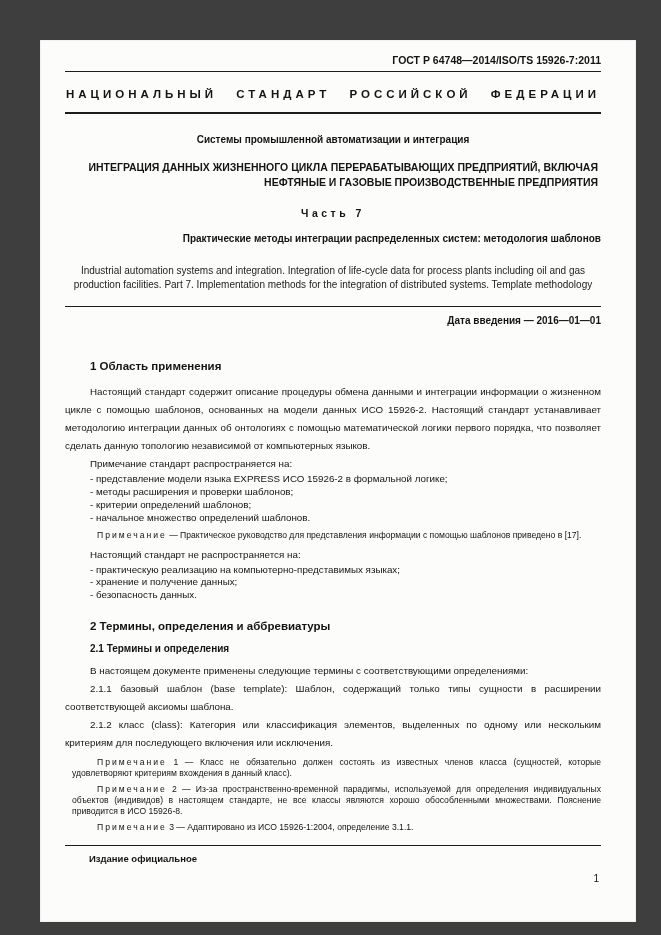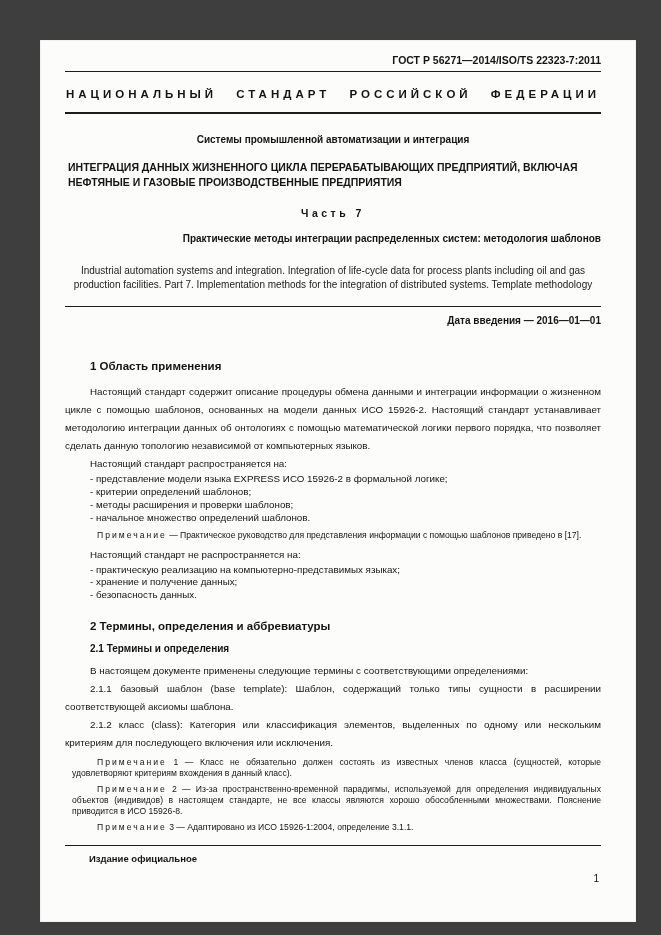--- a/index.html
+++ b/index.html
@@ -36,21 +36,21 @@
     margin: 16px 0 12px 0;
     white-space: nowrap;
   }
   .subject {
     text-align: center;
     font-weight: bold;
     font-size: 10px;
     margin-top: 20px;
   }
   .main-title {
-    text-align: left;
+    text-align: right;
     font-weight: bold;
     font-size: 10.5px;
     line-height: 1.45;
     max-width: 530px;
     margin: 15px auto 0 auto;
   }
   .part {
     text-align: center;
     font-weight: bold;
     font-size: 10.5px;
@@ -128,42 +128,42 @@
     right: 37px;
     bottom: 38px;
     font-size: 10px;
   }
 </style>
 </head>
 <body>
 
 <div class="page">
 
-  <div class="doc-number">ГОСТ Р 56271—2014/ISO/TS 22323-7:2011</div>
+  <div class="doc-number">ГОСТ Р 64748—2014/ISO/TS 15926-7:2011</div>
   <hr class="rule-thin">
 
   <div class="banner">НАЦИОНАЛЬНЫЙ СТАНДАРТ РОССИЙСКОЙ ФЕДЕРАЦИИ</div>
   <hr class="rule-thick">
 
   <div class="subject">Системы промышленной автоматизации и интеграция</div>
   <div class="main-title">ИНТЕГРАЦИЯ ДАННЫХ ЖИЗНЕННОГО ЦИКЛА ПЕРЕРАБАТЫВАЮЩИХ ПРЕДПРИЯТИЙ, ВКЛЮЧАЯ НЕФТЯНЫЕ И ГАЗОВЫЕ ПРОИЗВОДСТВЕННЫЕ ПРЕДПРИЯТИЯ</div>
   <div class="part">Часть 7</div>
   <div class="subtitle">Практические методы интеграции распределенных систем: методология шаблонов</div>
   <div class="english-title">Industrial automation systems and integration. Integration of life-cycle data for process plants including oil and gas production facilities. Part 7. Implementation methods for the integration of distributed systems. Template methodology</div>
 
   <hr class="rule-thin" style="margin-top:14px;">
   <div class="date-line">Дата введения — 2016—01—01</div>
 
   <div class="section-heading">1 Область применения</div>
 
   <p class="body-text">Настоящий стандарт содержит описание процедуры обмена данными и интеграции информации о жизненном цикле с помощью шаблонов, основанных на модели данных ИСО 15926-2. Настоящий стандарт устанавливает методологию интеграции данных об онтологиях с помощью математической логики первого порядка, что позволяет сделать данную топологию независимой от компьютерных языков.</p>
-  <p class="body-text">Настоящий стандарт распространяется на:</p>
+  <p class="body-text">Примечание стандарт распространяется на:</p>
   <p class="list-item">- представление модели языка EXPRESS ИСО 15926-2 в формальной логике;</p>
+  <p class="list-item">- методы расширения и проверки шаблонов;</p>
   <p class="list-item">- критерии определений шаблонов;</p>
-  <p class="list-item">- методы расширения и проверки шаблонов;</p>
   <p class="list-item">- начальное множество определений шаблонов.</p>
 
   <p class="note"><span class="spaced-label">Примечание</span><span> — Практическое руководство для представления информации с помощью шаблонов приведено в [17].</span></p>
 
   <p class="body-text">Настоящий стандарт не распространяется на:</p>
   <p class="list-item">- практическую реализацию на компьютерно-представимых языках;</p>
   <p class="list-item">- хранение и получение данных;</p>
   <p class="list-item">- безопасность данных.</p>
 
   <div class="section-heading second">2 Термины, определения и аббревиатуры</div>

